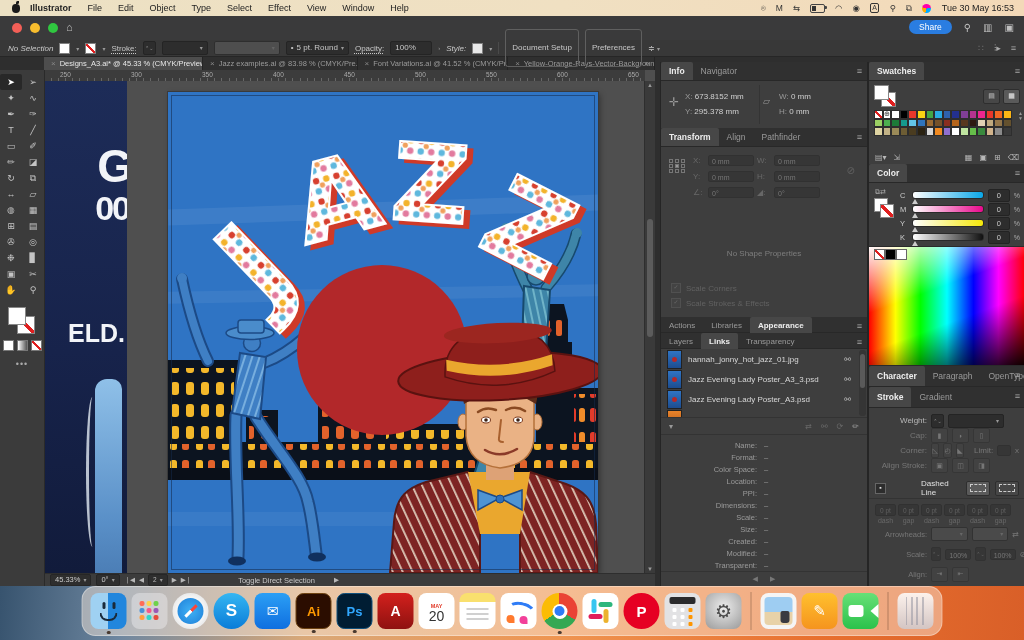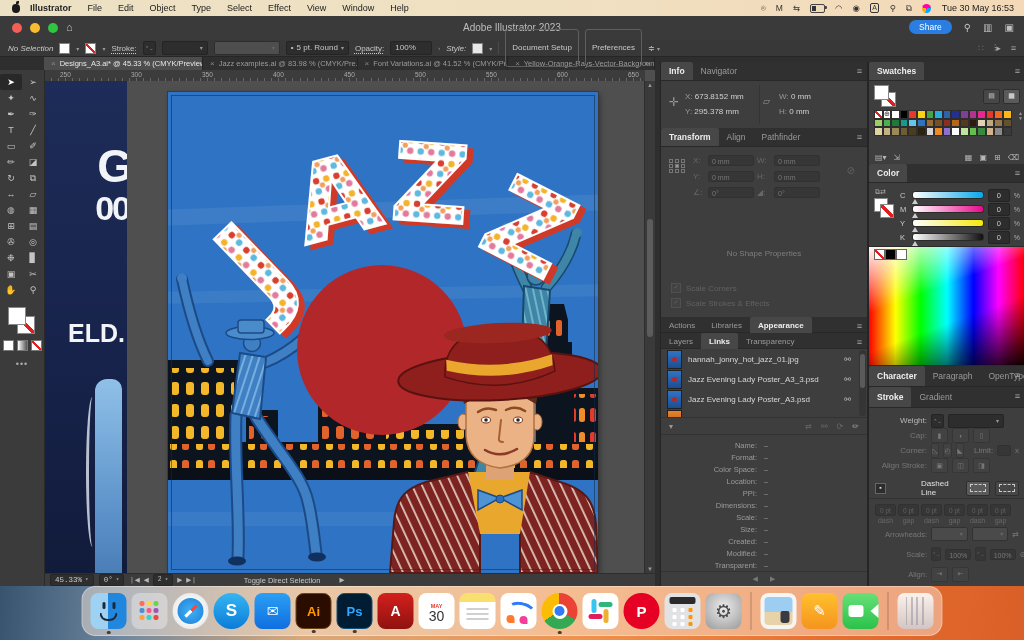--- a/index.html
+++ b/index.html
@@ -95,21 +95,21 @@
     background:linear-gradient(180deg,#8fc0e8,#5a90c8 70%,#4a7cb4);}
   .side-shape::after{content:"";position:absolute;left:-9px;top:18px;width:10px;height:150px;border-left:3px solid rgba(240,248,255,.75);border-radius:50%;}
 
   
   .poster{position:absolute;left:124px;top:11px;width:430px;height:481px;box-shadow:0 0 0 1px #3a3a3a,2px 2px 6px rgba(0,0,0,.35);}
   .poster svg{display:block;}
 
   
   .statusbar{position:absolute;left:0;right:0;bottom:0;height:13px;background:#3c3c3c;border-top:1px solid #2e2e2e;
     display:flex;align-items:center;gap:5px;padding:0 6px;box-sizing:border-box;font-size:7.5px;color:#ccc;}
-  .sb-box{background:#2e2e2e;border:1px solid #262626;border-radius:2px;height:10px;line-height:10px;padding:0 4px;display:flex;align-items:flex-start;gap:3px;font-family:Liberation Mono, monospace;}
+  .sb-box{background:#2e2e2e;border:1px solid #262626;border-radius:2px;height:10px;line-height:10px;padding:0 4px;display:flex;align-items:flex-start;gap:3px;}
   .sb-nav{display:flex;align-items:center;gap:4px;color:#b8b8b8;font-size:6.5px;}
   .sb-hint{margin-left:42px;color:#c8c8c8;}
   .sb-right{margin-left:14px;color:#b8b8b8;font-size:6.5px;}
 
   
   .ptabs{display:flex;align-items:stretch;background:#303030;height:18px;font-size:8.5px;color:#9a9a9a;position:relative;border-bottom:1px solid #282828;}
   .ptab{padding:8px 8px;display:flex;align-items:center;white-space:nowrap;}
   .ptab.active{background:#474747;color:#ededed;font-weight:bold;border-radius:2px 2px 0 0;}
   .pmenu{position:absolute;right:5px;top:4px;color:#a8a8a8;font-size:9px;}
   .pbody{background:#3e3e3e;position:relative;}
@@ -325,21 +325,20 @@
     </div>
   </div>
 
   <div class="titlebar">
     <div class="traffic">
       <span class="tl red"></span>
       <span class="tl yellow"></span>
       <span class="tl green"></span>
     </div>
     <span class="home-icon">⌂</span>
-    <div class="win-title">Adobe Illustrator 2023</div>
     <div class="titlebar-right">
       <span class="share-btn">Share</span>
       <span class="tb-ico">⚲</span>
       <span class="tb-ico">▥</span>
       <span class="tb-ico">▣</span>
     </div>
   </div>
 
   <div class="controlbar">
     <span class="cb-label">No Selection</span>
@@ -1063,21 +1062,21 @@
       </div>
       <div class="dock-icon app-photoshop">
         <span class="app-label">Ps</span>
         <div class="run-dot"></div>
       </div>
       <div class="dock-icon app-acrobat">
         <span class="app-label">A</span>
       </div>
       <div class="dock-icon app-calendar">
         <span class="app-sub">MAY</span>
-        <span class="app-label">30</span>
+        <span class="app-label">20</span>
       </div>
       <div class="dock-icon app-notes"></div>
       <div class="dock-icon app-freeform"></div>
       <div class="dock-icon app-chrome">
         <div class="run-dot"></div>
       </div>
       <div class="dock-icon app-slack"></div>
       <div class="dock-icon app-pinterest">
         <span class="app-label">P</span>
       </div>

